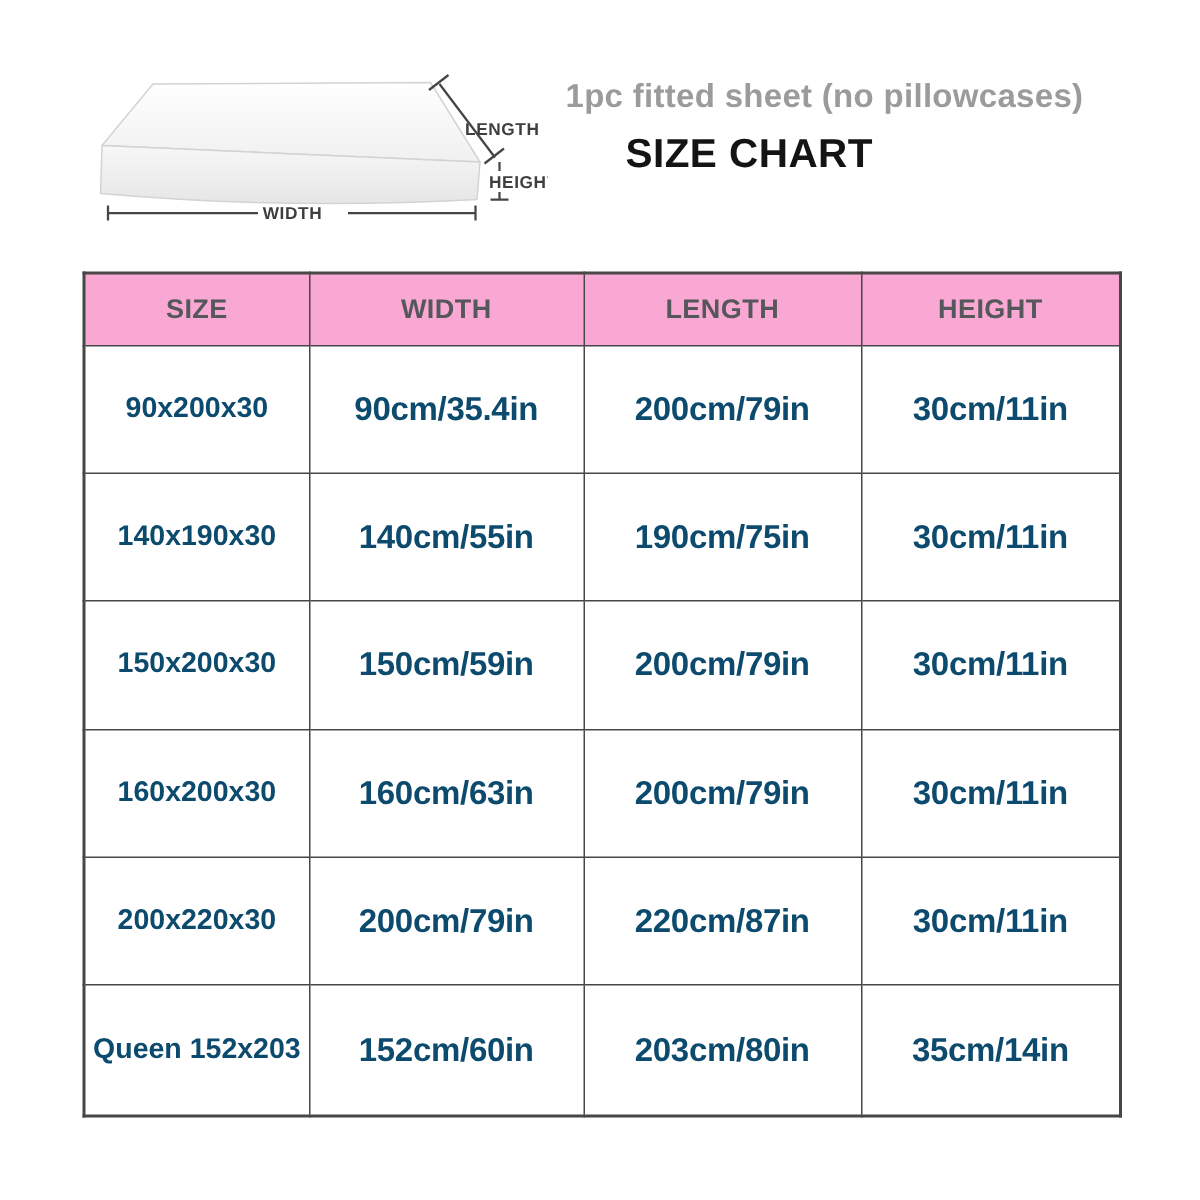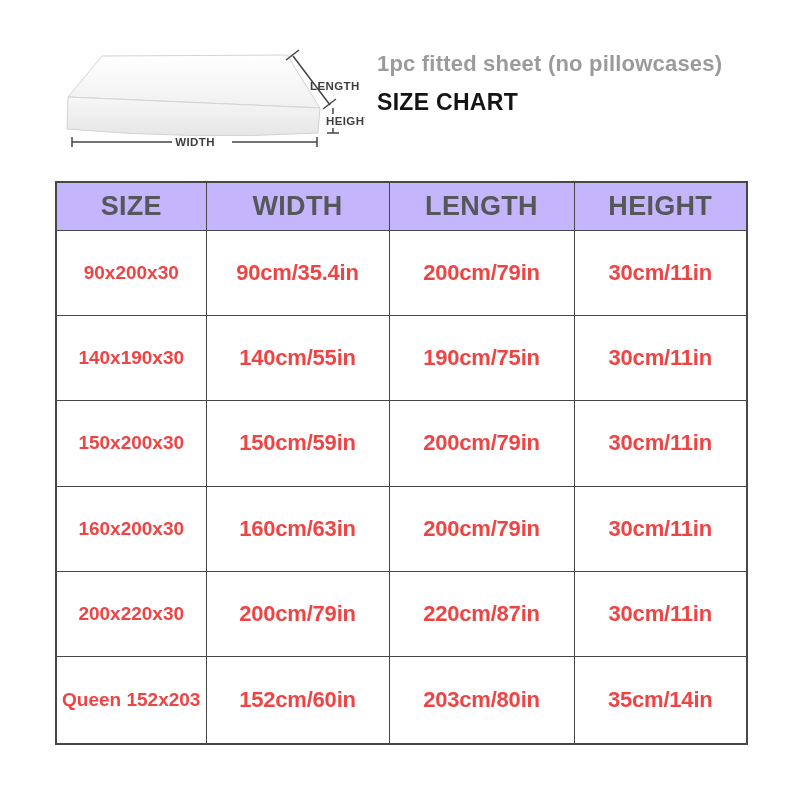--- a/index.html
+++ b/index.html
@@ -19,43 +19,43 @@
 
   
   .toptext {
     position: absolute; left: 377px; top: 50px; width: 400px;
   }
   .pkg-line {
     font-size: 22px; font-weight: 700; color: #9b9b9b;
     line-height: 27px; margin-bottom: 12px; letter-spacing: 0.2px;
   }
   .size-chart-title {
-    font-size: 23px; font-weight: 700; color: #141414;
-    line-height: 26px; letter-spacing: 0.3px;
+    font-size: 27px; font-weight: 700; color: #141414;
+    line-height: 26px; letter-spacing: 0.3px; margin-left: 40px;
   }
 
   
   table.size-table {
     position: absolute; left: 55px; top: 181px;
     width: 691px; height: 564px;
     border-collapse: collapse; table-layout: fixed;
     background: #ffffff;
     border: 2px solid #474747;
   }
   table.size-table th {
     border: 1px solid #474747;
-    background: #c4b5fd;
+    background: #f9a8d4;
     color: #56575a;
-    font-size: 27px; font-weight: 700;
+    font-size: 18px; font-weight: 700;
     height: 48px; text-align: center; vertical-align: middle;
     letter-spacing: 0.3px;
   }
   table.size-table td {
     border: 1px solid #474747;
-    color: #ef4444;
+    color: #0c4a6e;
     font-size: 22px; font-weight: 700;
     text-align: center; vertical-align: middle;
     letter-spacing: -0.2px;
   }
   table.size-table td.size-col { font-size: 19px; letter-spacing: 0; }
 
   svg text {
     font-family: "Liberation Sans", sans-serif;
     font-weight: 700;
     fill: #3e3e3e;

